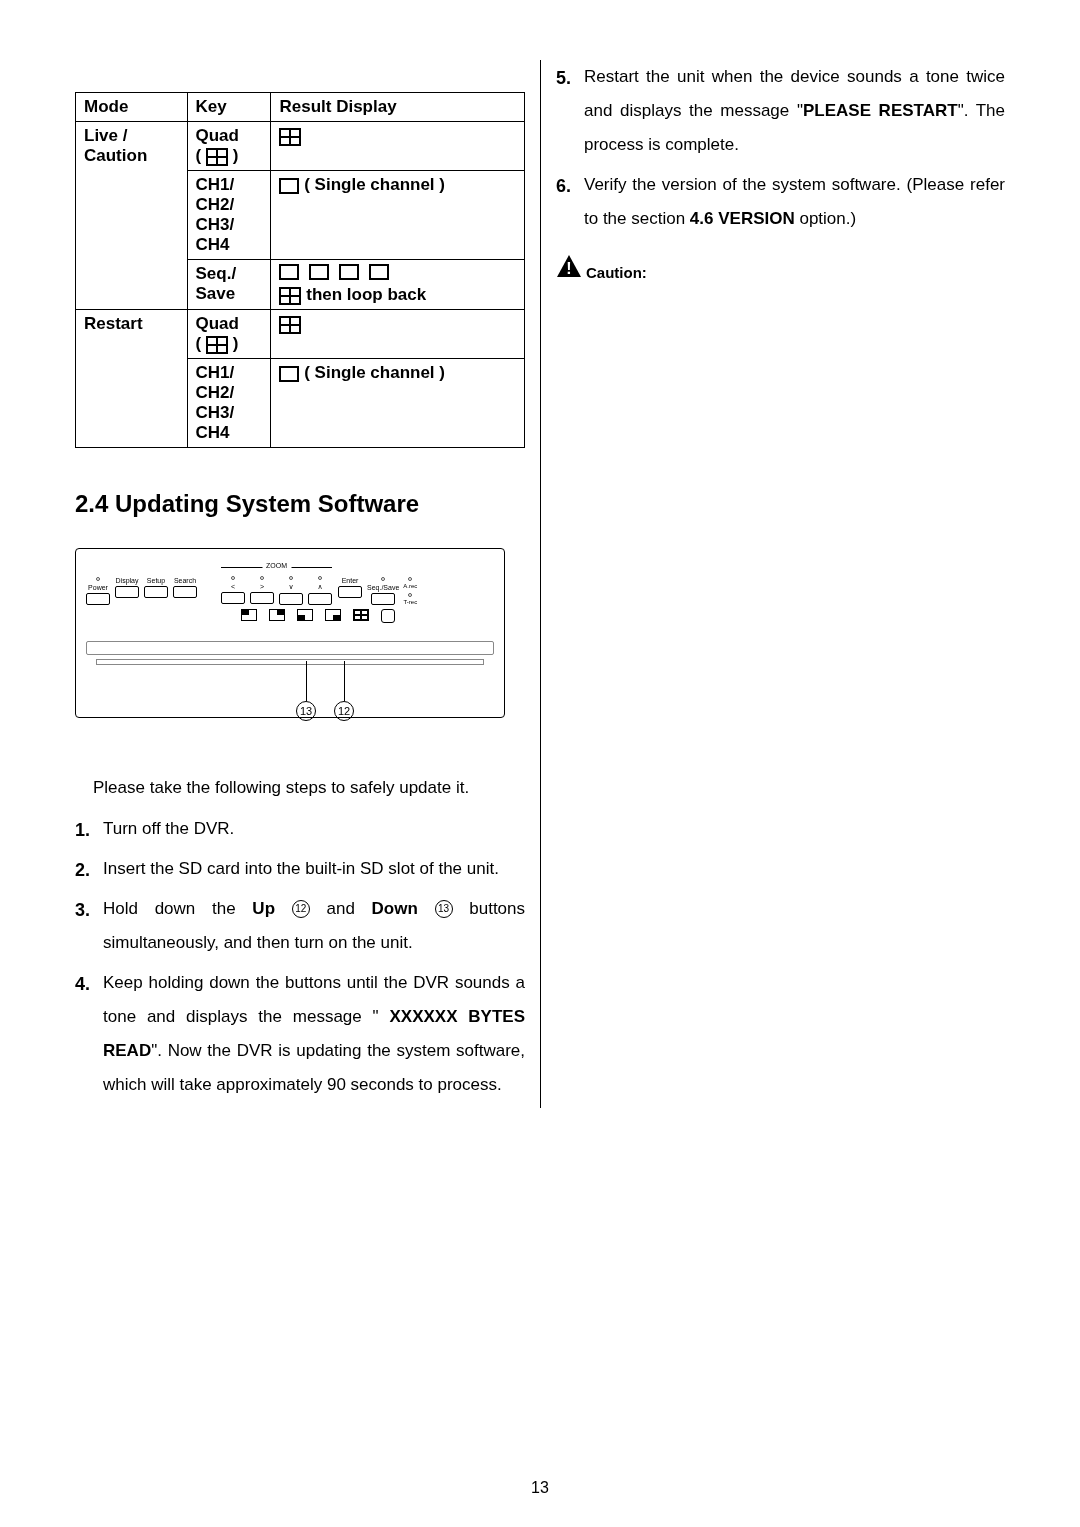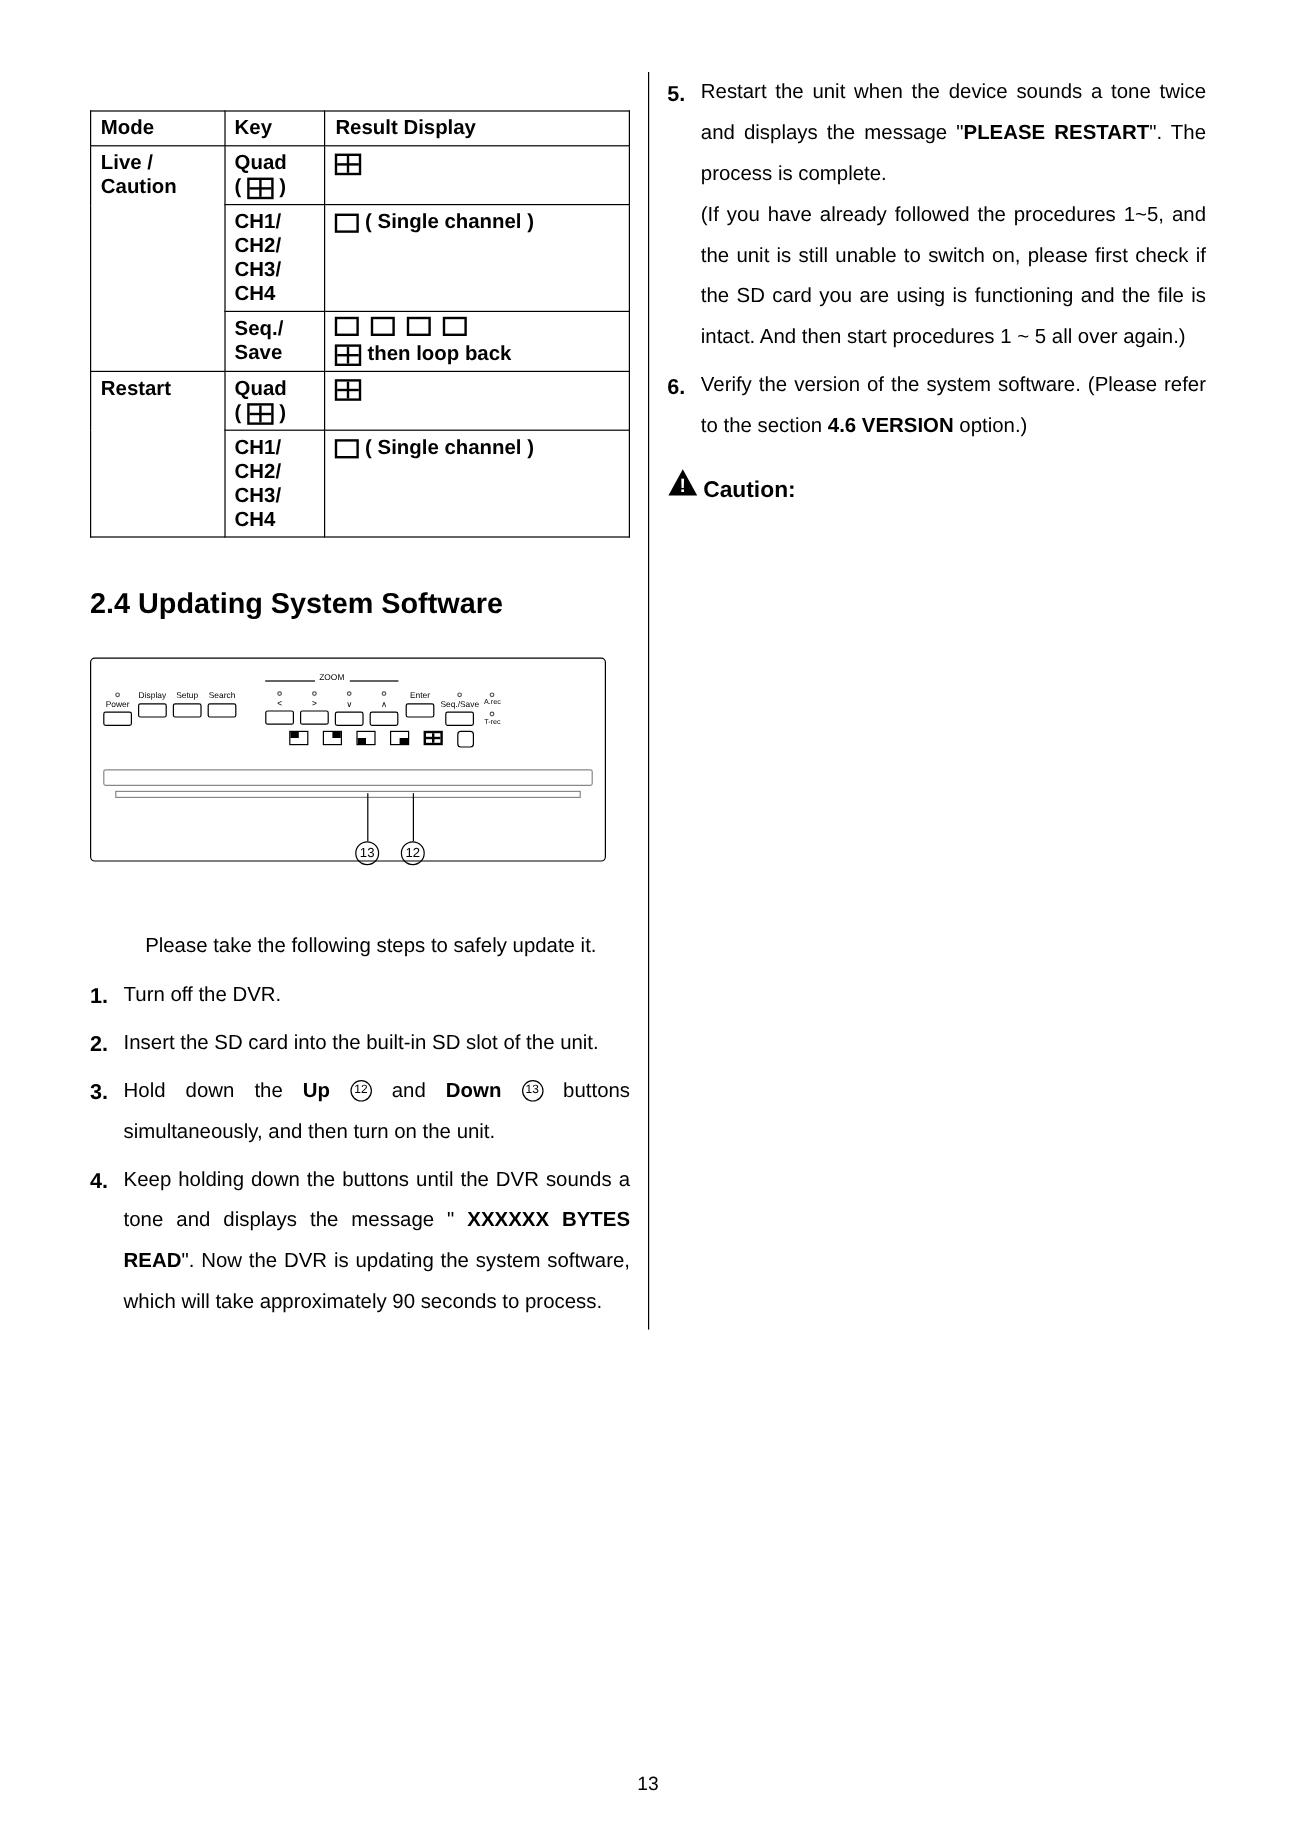--- a/index.html
+++ b/index.html
@@ -85,30 +85,30 @@
 
   .leaders { position:absolute; top:112px; left:200px; }
   .leaders .line1 { position:absolute; border-left:1px solid #000; height:40px; left:30px; top:0; }
   .leaders .line2 { position:absolute; border-left:1px solid #000; height:40px; left:68px; top:0; }
   .circ { position:absolute; width:20px; height:20px; border:1.5px solid #000; border-radius:50%; display:flex; align-items:center; justify-content:center; font-size:11px; top:40px; }
   .circ.c13 { left:20px; }
   .circ.c12 { left:58px; }
 
   
   .steps { margin-top: 60px; }
-  .intro { font-size: 17px; margin-bottom: 14px; text-indent: 18px; text-align: center; }
+  .intro { font-size: 17px; margin-bottom: 14px; text-indent: 18px; }
   ol.num { list-style:none; padding:0; }
   ol.num > li { font-size:17px; line-height:2.0; margin-bottom:6px; padding-left:28px; position:relative; text-align:justify; }
   ol.num > li .n { position:absolute; left:0; font-weight:bold; font-size:18px; }
   .inline-circ { display:inline-flex; width:18px; height:18px; border:1.5px solid #000; border-radius:50%; align-items:center; justify-content:center; font-size:10px; vertical-align:middle; position:relative; top:-1px; }
 
   .caution-row { display:flex; align-items:baseline; gap:4px; margin-top:18px; }
   .tri { width:26px; height:24px; position:relative; display:inline-block; }
   .tri svg { width:26px; height:24px; }
-  .caution-label { font-size:19px; font-weight:bold; }
+  .caution-label { font-size:15px; font-weight:bold; }
 
   .caution-list { margin-top:14px; }
   .caution-list p { font-size:15.5px; font-weight:bold; line-height:1.9; text-align:justify; margin-bottom:8px; }
   .caution-list p { padding-left:14px; text-indent:-14px; }
 
   .page-num { position:absolute; bottom:30px; left:0; right:0; text-align:center; font-size:16px; }
 </style>
 </head>
 <body>
 
@@ -311,21 +311,20 @@
         </li>
       </ol>
     </div>
   </div>
 
   <div class="col col-right">
     <ol class="num" style="margin-top:0;">
       <li><span class="n">5.</span>
         <span>Restart the unit when the device sounds a tone twice and displays the message "</span><b>PLEASE RESTART</b><span>". The process is complete.</span>
         <br>
-        <span>(If you have already followed the procedures 1~5, and the unit is still unable to switch on, please first check if the SD card you are using is functioning and the file is intact. And then start procedures 1 ~ 5 all over again.)</span>
       </li>
       <li><span class="n">6.</span>
         <span>Verify the version of the system software. (Please refer to the section </span><b>4.6 VERSION</b><span> option.)</span>
       </li>
     </ol>
 
     <div class="caution-row">
       <span class="tri">
         <svg viewBox="0 0 26 24">
             <polygon points="13,1 25,23 1,23" fill="#000"></polygon>

